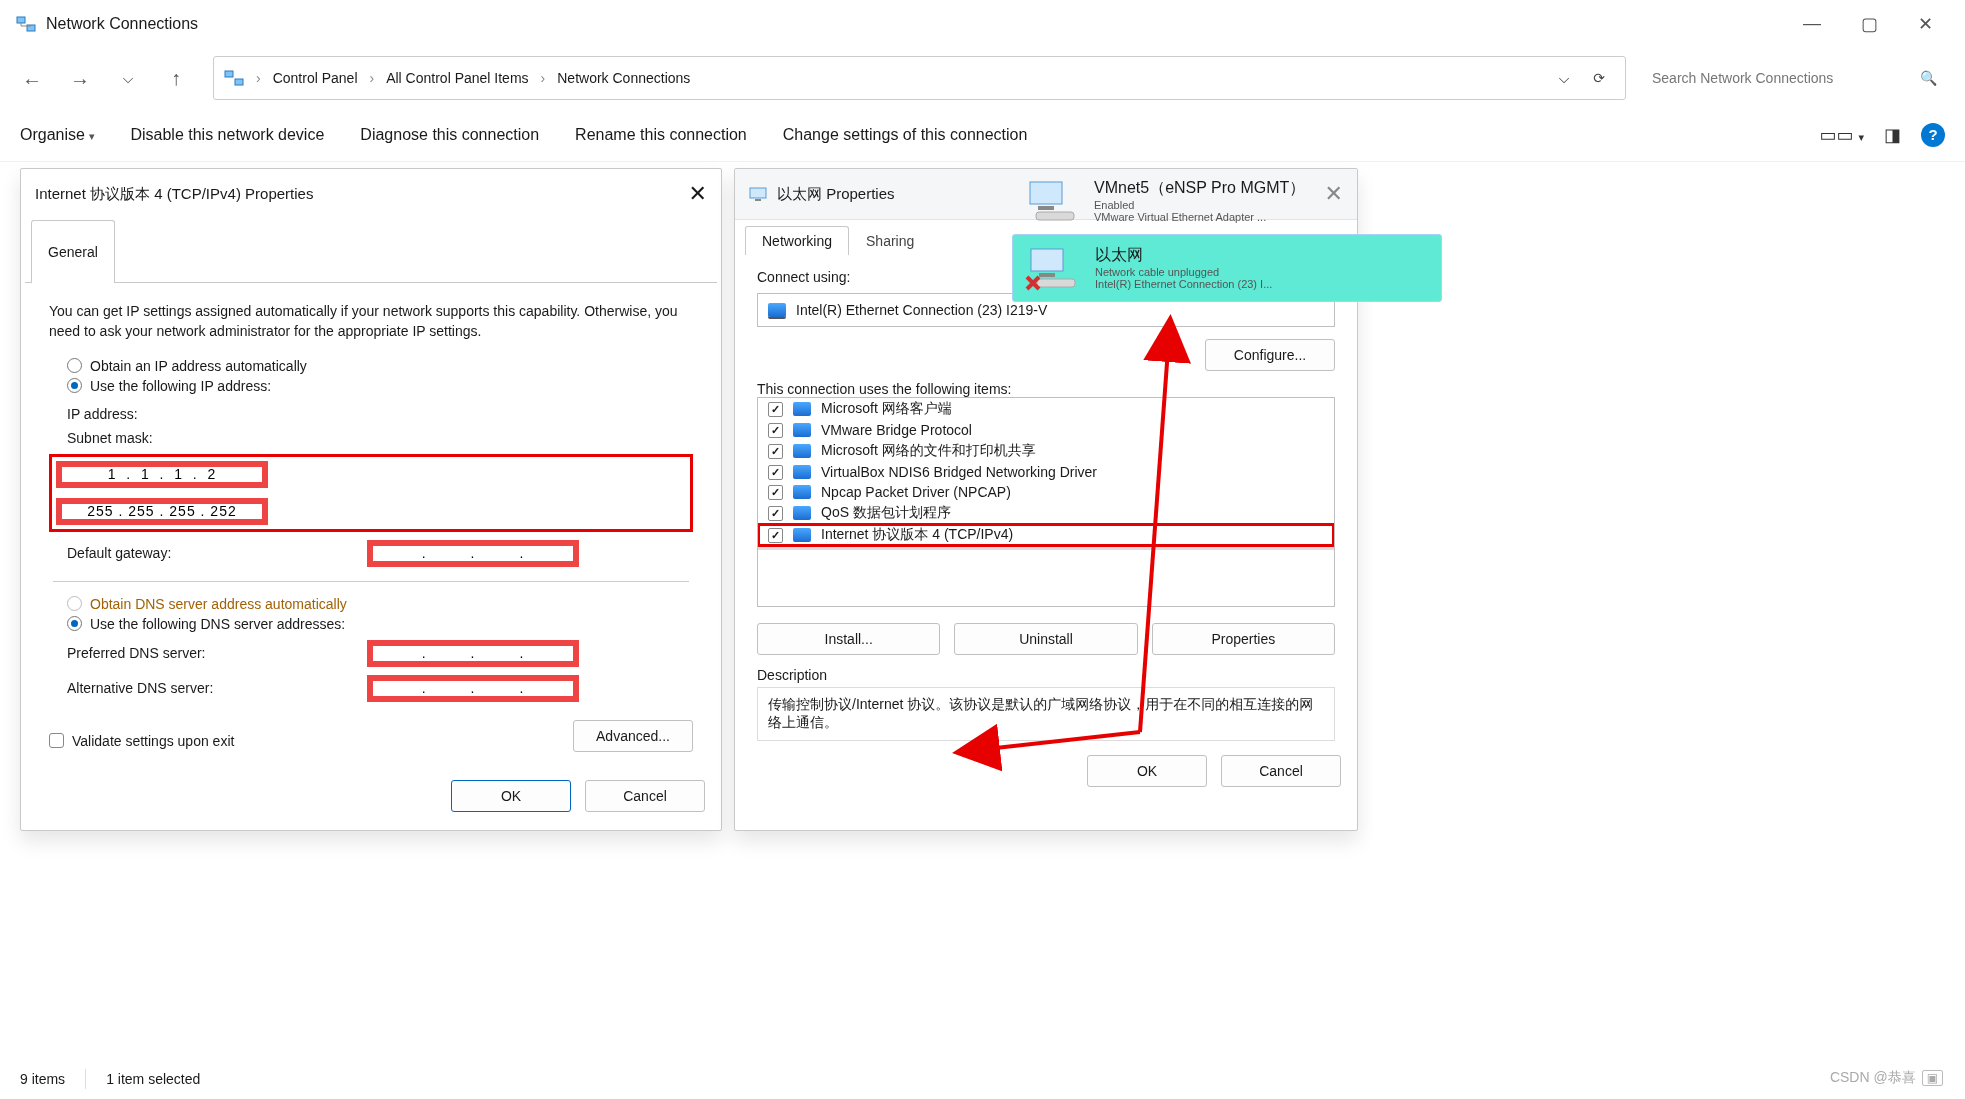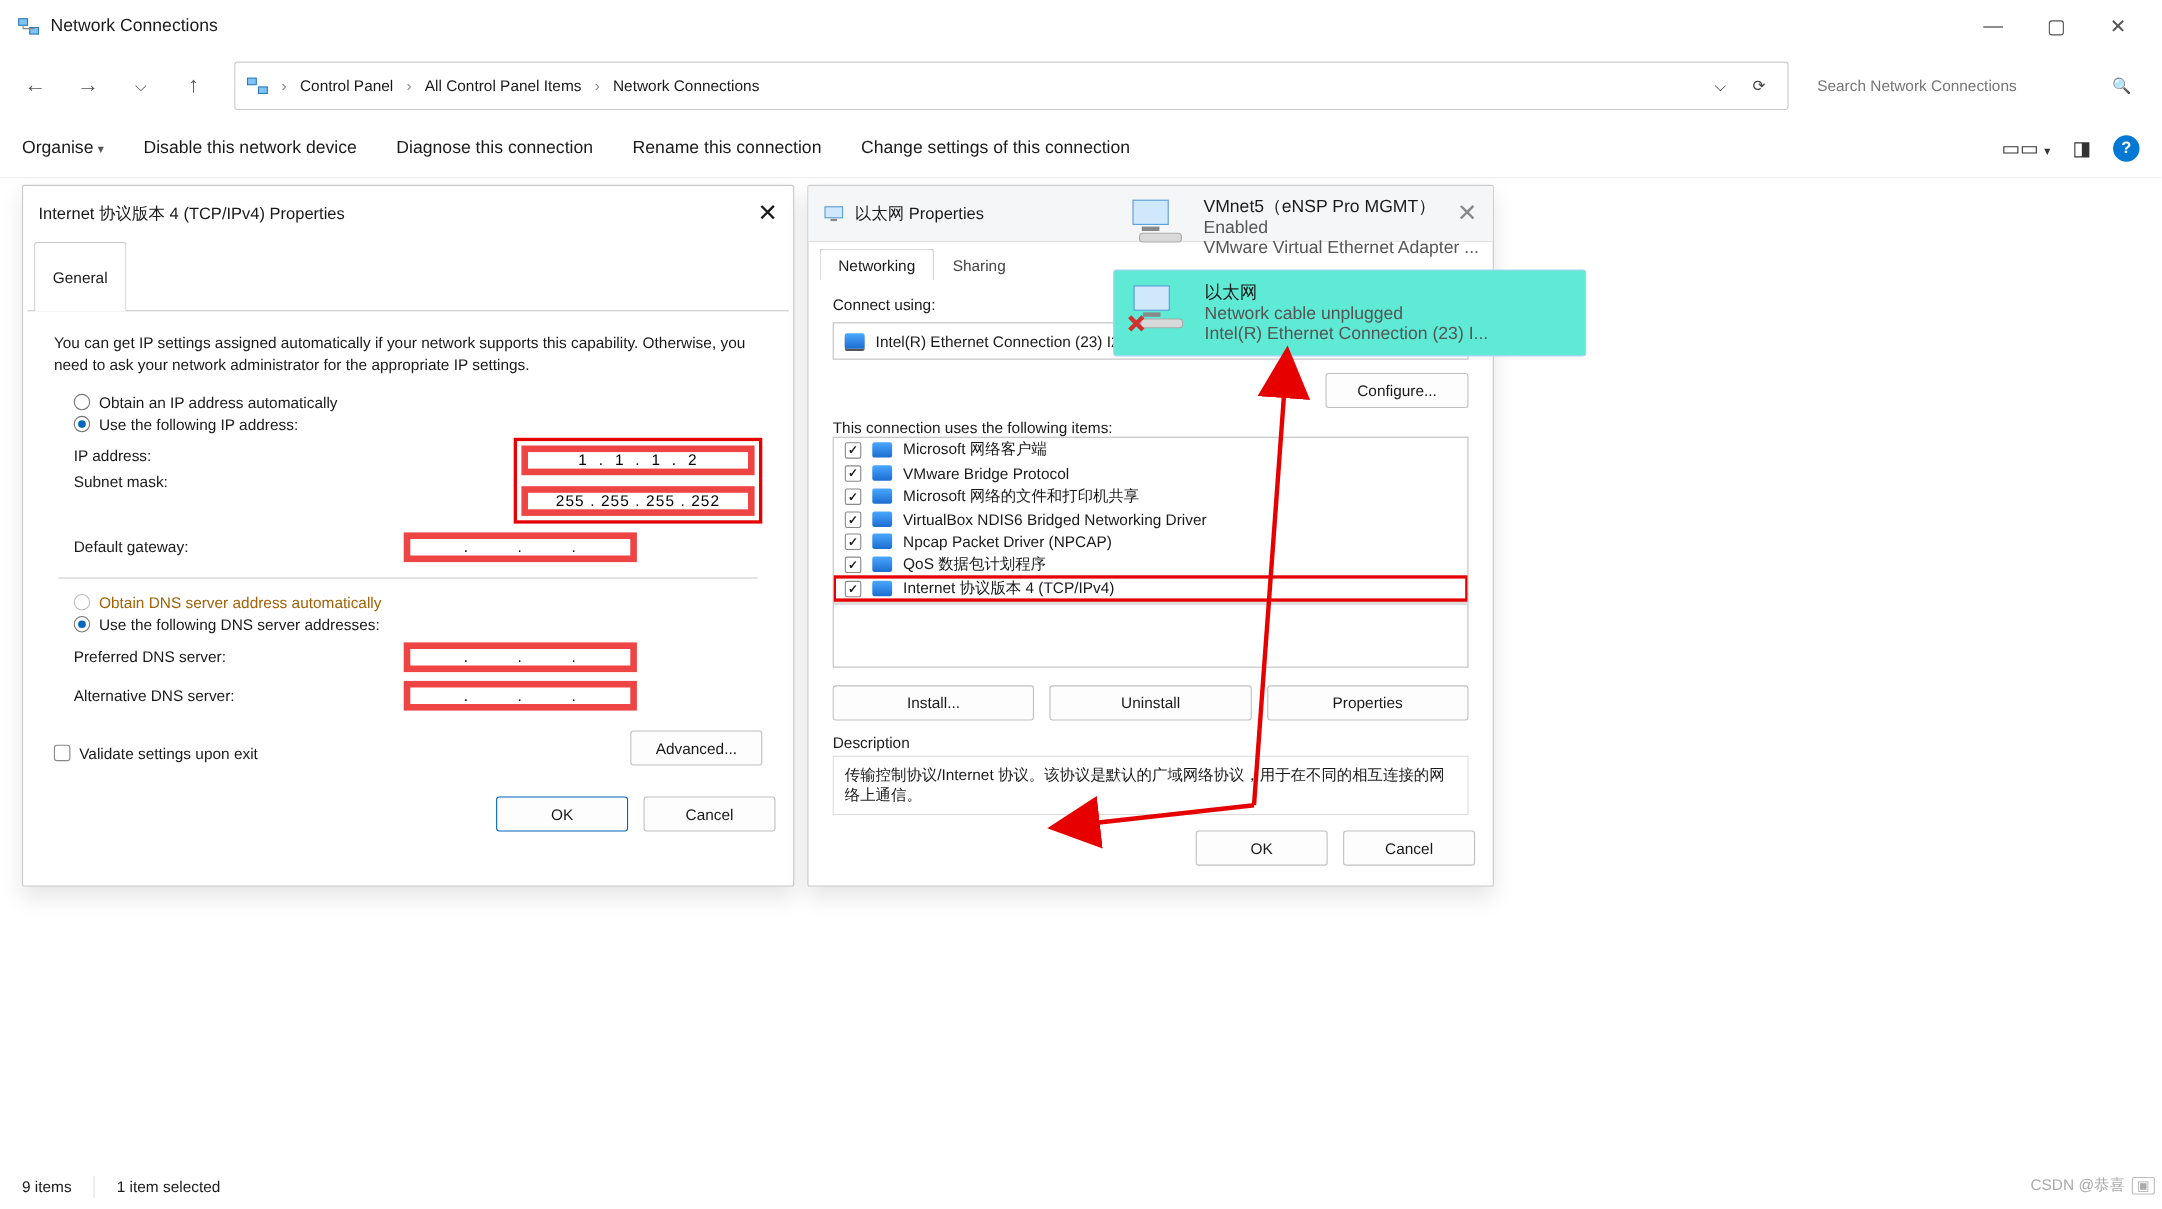--- a/index.html
+++ b/index.html
@@ -75,25 +75,25 @@
   .btn-row3 { display: flex; gap: 14px; justify-content: space-between; margin-bottom: 12px; }
   .btn-row3 .btn { flex: 1; min-width: 0; }
   .desc-group .gtitle { margin-bottom: 4px; }
   .desc-group .gbox { border: 1px solid #dcdcdc; padding: 8px 10px; min-height: 54px; }
   
   .adapters { position: absolute; left: 1012px; top: 6px; width: 430px; }
   .adapter { display: flex; gap: 14px; padding: 10px 12px; }
   .adapter.sel { background: #5eead4; border: 1px solid #a8d1f5; border-radius: 3px; }
   .adapter .aicon { width: 56px; height: 46px; position: relative; }
   .adapter .ainfo .l1 { font-size: 16px; }
-  .adapter .ainfo .l2, .adapter .ainfo .l3 { color: #555; font-size: 16px; }
+  .adapter .ainfo .l2, .adapter .ainfo .l3 { color: #555; font-size: 11px; }
   
   .statusbar { position: absolute; bottom: 0; left: 0; right: 0; height: 40px; display: flex; align-items: center; padding: 0 20px; gap: 20px; }
   .statusbar .sep { width: 1px; height: 20px; background: #ddd; }
-  .watermark { position: absolute; right: 6px; bottom: 12px; color: #aaa; font-size: 14px; display: flex; align-items: center; gap: 6px; }
+  .watermark { position: absolute; right: 22px; bottom: 12px; color: #aaa; font-size: 14px; display: flex; align-items: center; gap: 6px; }
   
   .arrow { position: absolute; pointer-events: none; }
   
   svg { display: block; }
 </style>
 </head>
 <body>
 
 <div class="window">
 
@@ -173,21 +173,21 @@
             <span class="radio"></span>
               <span>Obtain an IP address automatically</span>
           </div>
           <div class="radio-row">
             <span class="radio">
                 <span class="dot"></span>
               </span>
               <span>Use the following IP address:</span>
           </div>
 
-          <div style="display:flex;">
+          <div style="display:flex;flex-direction:column;">
             <div style="flex:1;">
               <div class="red-row">
                 <div class="lbl" style="width:300px">IP address:</div>
               </div>
               <div class="red-row">
                 <div class="lbl" style="width:300px">Subnet mask:</div>
               </div>
             </div>
             <div class="red-box">
               <input class="ip-input" style="margin-bottom: 10px; display: block;" value="1  .  1  .  1  .  2">

